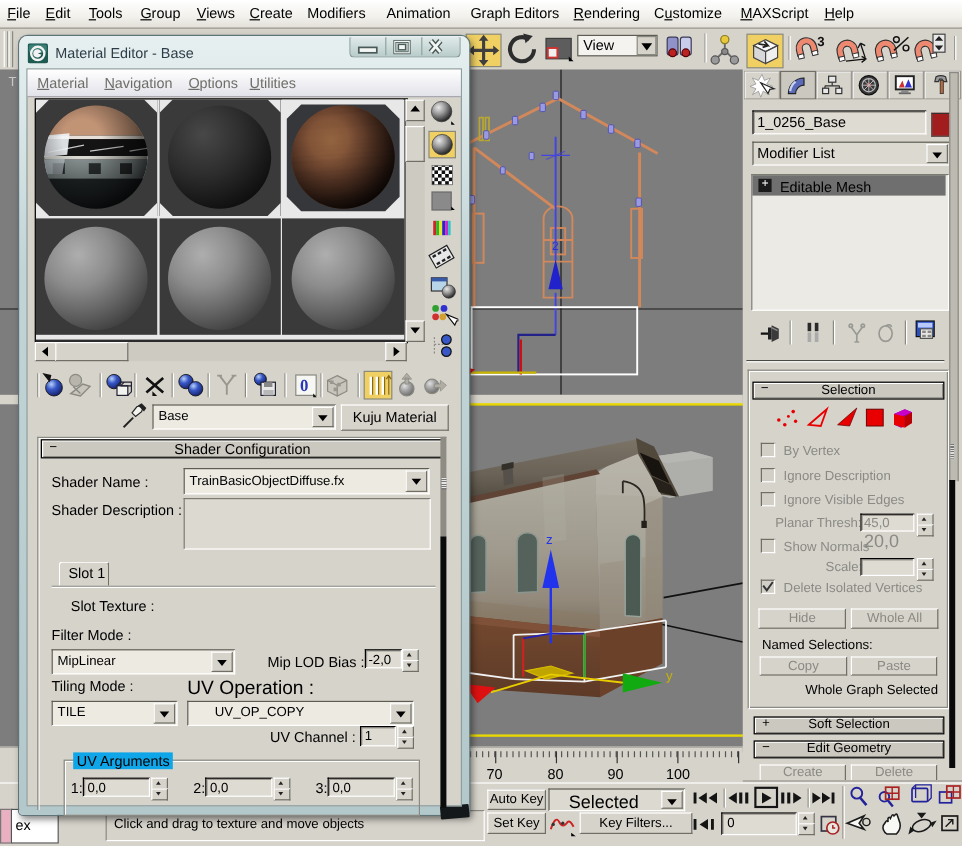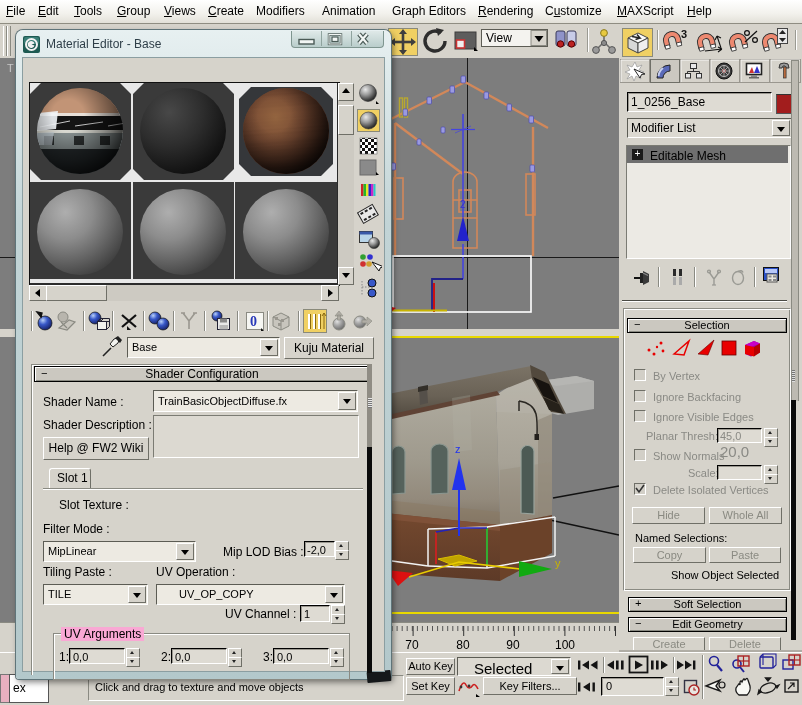--- a/index.html
+++ b/index.html
@@ -501,21 +501,21 @@
    <rect x="103" y="5" width="14" height="14" fill="#e80000" stroke="#600" stroke-width="0.8"></rect>
    <path d="M126,9 l9,-4 6,2.5 0,9 -9,4 -6,-2.5 z" fill="#a000a0"></path>
    <path d="M126,9 l9,-4 6,2.5 -9,3.5 z" fill="#c800c8"></path>
    <path d="M126,9 l9,2 0,9.5 -9,-2.5 z" fill="#e80000"></path>
    <path d="M135,11 l6,-3.5 0,9 -6,4 z" fill="#b80000"></path>
   </g>
  </svg>
  <div class="chk" style="left:15px;top:311px"></div>
     <div class="abs lab glab" style="left:34px;top:312px;font-size:11px">By Vertex</div>
  <div class="chk" style="left:15px;top:332px"></div>
-    <div class="abs lab glab" style="left:34px;top:333px;font-size:11px">Ignore Backfacing</div>
+    <div class="abs lab glab" style="left:34px;top:333px;font-size:11px">Ignore Description</div>
  <div class="chk" style="left:15px;top:352px"></div>
     <div class="abs lab glab" style="left:34px;top:353px;font-size:11px">Ignore Visible Edges</div>
  <div class="abs lab glab" style="left:27px;top:372px;font-size:11px">Planar Thresh:</div>
  <div class="abs field" style="left:98px;top:370px;width:43px;height:13px;"></div>
  <div class="abs lab glab" style="left:101px;top:372px;font-size:11px">45,0</div>
  <div class="spin" style="left:145px;top:370px">
       <div class="up"></div>
       <div class="dn"></div>
     </div>
  <div class="chk" style="left:15px;top:391px"></div>
@@ -530,21 +530,21 @@
  <div class="chk" style="left:15px;top:425px"></div>
  <svg class="abs" style="left:15px;top:425px" width="12" height="12">
       <path d="M2,5 l3,4 5,-7" stroke="#333" stroke-width="1.6" fill="none"></path>
     </svg>
  <div class="abs lab glab" style="left:34px;top:426px;font-size:11px">Delete Isolated Vertices</div>
  <div class="abs btn dis" style="left:13px;top:449px;width:71px;height:15px;line-height:15px;font-size:11px">Hide</div>
  <div class="abs btn dis" style="left:90px;top:449px;width:71px;height:15px;line-height:15px;font-size:11px">Whole All</div>
  <div class="abs lab" style="left:16px;top:474px;font-size:11px">Named Selections:</div>
  <div class="abs btn dis" style="left:14px;top:489px;width:71px;height:14px;line-height:14px;font-size:11px">Copy</div>
  <div class="abs btn dis" style="left:90px;top:489px;width:70px;height:14px;line-height:14px;font-size:11px">Paste</div>
- <div class="abs lab" style="left:52px;top:511px;font-size:11px">Show Object Selected</div>
+ <div class="abs lab" style="left:52px;top:511px;font-size:11px">Whole Graph Selected</div>
  <div class="roHead" style="left:9px;top:539px;width:157px;height:13px;line-height:13px"><span class="pm">+</span>Soft Selection</div>
  <div class="roHead" style="left:9px;top:559px;width:157px;height:13px;line-height:13px"><span class="pm">−</span>Edit Geometry</div>
  <div class="abs btn dis" style="left:14px;top:579px;width:70px;height:15px;font-size:11px">Create</div>
  <div class="abs btn dis" style="left:90px;top:579px;width:70px;height:15px;font-size:11px">Delete</div>
 
  <div class="abs" style="left:172px;top:2px;width:6px;height:340px;background:#BDBAB2;border:1px solid #8a8a82;border-bottom:none"></div>
  <div class="abs" style="left:173px;top:312px;width:3px;height:12px;background:repeating-linear-gradient(#777 0 1px,#ddd 1px 2px)"></div>
  <div class="abs" style="left:172px;top:342px;width:5px;height:240px;background:#0a0a0a"></div>
 </div>
 <div class="abs" style="left:619px;top:650px;width:183px;height:2px;background:#b0ada5"></div>
@@ -665,20 +665,26 @@
   <rect x="37" y="3.5" width="12" height="9.5" fill="none" stroke="#4a5a56" stroke-width="2.4"></rect>
   <rect x="37" y="3.5" width="12" height="9.5" fill="none" stroke="#f2f6f4" stroke-width="1"></rect>
   <rect x="40" y="6" width="6" height="4.5" fill="#f2f6f4" stroke="#4a5a56" stroke-width="1.2"></rect>
   <path d="M67,3 l8,9.5 M75,3 l-8,9.5" stroke="#4a5a56" stroke-width="4.6"></path>
   <path d="M67,3 l8,9.5 M75,3 l-8,9.5" stroke="#f2f6f4" stroke-width="2.2"></path>
  </svg>
 </div>
 <div class="abs" style="left:351px;top:641px;width:24px;height:11px;background:#15181a;border-radius:1px;transform:rotate(-5deg)"></div>
 <div id="meContent">
 
+ <div class="abs" style="left:0;top:0;width:361px;height:22px;background:linear-gradient(#ffffff,#e2e2ea);border-bottom:1px solid #a8a8b0;font-size:12px;color:#6e6e68">
+  <span class="abs" style="left:8px;top:4px"><span class="u">M</span>aterial</span>
+  <span class="abs" style="left:64px;top:4px"><span class="u">N</span>avigation</span>
+  <span class="abs" style="left:134px;top:4px"><span class="u">O</span>ptions</span>
+  <span class="abs" style="left:185px;top:4px"><span class="u">U</span>tilities</span>
+ </div>
 
  <div class="abs" style="left:6px;top:24px;width:309px;height:202px;background:#2b2b2b;border:1px solid #111"></div>
  <div id="slots" class="abs" style="left:7px;top:25px;width:307px;height:200px;background:#e8e8e8">
   <div class="cell" style="left:0;top:0"><svg width="101" height="97" viewBox="0 0 101 97">
    <defs>
     <clipPath id="c1">
                 <circle cx="50" cy="48" r="43"></circle>
               </clipPath>
     <clipPath id="c3">
                 <circle cx="51" cy="48" r="43"></circle>
@@ -952,58 +958,57 @@
 
  <div class="abs" style="left:8px;top:306px;width:340px;height:310px;border-left:1px solid #8a8a82;border-top:1px solid #8a8a82;box-shadow:inset 1px 1px 0 #fff"></div>
  <div class="roHead" style="left:11px;top:308px;width:334px;height:14px;line-height:14px;font-size:12px"><span class="pm">−</span>Shader Configuration</div>
  <div class="abs lab" style="left:20px;top:337px;font-size:12px">Shader Name :</div>
  <div class="abs combo" style="left:130px;top:332px;width:203px;height:20px;background:#EDEAE2">
         <div class="cArrow"></div>
       </div>
  <div class="abs lab" style="left:135px;top:337px;font-size:11px">TrainBasicObjectDiffuse.fx</div>
  <div class="abs lab" style="left:20px;top:360px;font-size:12px">Shader Description :</div>
  <div class="abs sunk" style="left:130px;top:357px;width:204px;height:41px;background:#DCD9D1"></div>
- <div class="abs btn" style="left:20px;top:379px;width:104px;height:21px;line-height:21px;font-size:12px">Help @ FW2 Wiki</div>
 
  <div class="abs" style="left:26px;top:410px;width:40px;height:20px;border-top:1px solid #fff;border-left:1px solid #fff;border-right:1px solid #6f6f67;border-radius:3px 3px 0 0;background:#D6D3CB"></div>
  <div class="abs lab" style="left:34px;top:413px;font-size:12px">Slot 1</div>
  <div class="abs" style="left:20px;top:430px;width:320px;height:1px;background:#fff;border-top:1px solid #8a8a82"></div>
  <div class="abs lab" style="left:36px;top:440px;font-size:12px">Slot Texture :</div>
  <div class="abs lab" style="left:20px;top:464px;font-size:12px">Filter Mode :</div>
  <div class="abs combo" style="left:20px;top:483px;width:151px;height:19px;background:#EDEAE2">
         <div class="cArrow"></div>
       </div>
  <div class="abs lab" style="left:25px;top:487px;font-size:11px">MipLinear</div>
  <div class="abs lab" style="left:200px;top:487px;font-size:12px">Mip LOD Bias :</div>
  <div class="abs field" style="left:281px;top:483px;width:29px;height:14px"></div>
  <div class="abs lab" style="left:284px;top:486px;font-size:11px">-2,0</div>
  <div class="spin" style="left:312px;top:483px">
         <div class="up"></div>
         <div class="dn"></div>
       </div>
- <div class="abs lab" style="left:20px;top:507px;font-size:12px">Tiling Paste :</div>
- <div class="abs lab" style="left:133px;top:507px;font-size:12px">UV Operation :</div>
+ <div class="abs lab" style="left:20px;top:507px;font-size:12px">Tiling Mode :</div>
+ <div class="abs lab" style="left:133px;top:507px;font-size:16px">UV Operation :</div>
  <div class="abs combo" style="left:20px;top:526px;width:103px;height:19px;background:#EDEAE2">
         <div class="cArrow"></div>
       </div>
  <div class="abs lab" style="left:25px;top:530px;font-size:11px">TILE</div>
  <div class="abs combo" style="left:133px;top:526px;width:187px;height:19px;background:#EDEAE2">
         <div class="cArrow"></div>
       </div>
  <div class="abs lab" style="left:156px;top:530px;font-size:11px">UV_OP_COPY</div>
  <div class="abs lab" style="left:202px;top:549px;font-size:12px">UV Channel :</div>
  <div class="abs field" style="left:277px;top:547px;width:28px;height:15px"></div>
  <div class="abs lab" style="left:281px;top:550px;font-size:11px">1</div>
  <div class="spin" style="left:308px;top:547px">
         <div class="up"></div>
         <div class="dn"></div>
       </div>
 
  <div class="abs" style="left:30px;top:575px;width:295px;height:45px;border:1px solid #8a8a82;box-shadow:1px 1px 0 #fff inset"></div>
- <div class="abs lab" style="left:38px;top:569px;font-size:12px;background:#f9a8d4;padding:0 3px">UV Arguments</div>
+ <div class="abs lab" style="left:38px;top:569px;font-size:12px;background:#0ea5e9;padding:0 3px">UV Arguments</div>
  <div class="abs lab" style="left:36px;top:592px;font-size:12px">1:</div>
  <div class="abs field" style="left:46px;top:590px;width:54px;height:14px"></div>
  <div class="abs lab" style="left:50px;top:593px;font-size:11px">0,0</div>
  <div class="spin" style="left:103px;top:590px">
         <div class="up"></div>
         <div class="dn"></div>
       </div>
  <div class="abs lab" style="left:138px;top:592px;font-size:12px">2:</div>
  <div class="abs field" style="left:148px;top:590px;width:54px;height:14px"></div>
  <div class="abs lab" style="left:152px;top:593px;font-size:11px">0,0</div>

